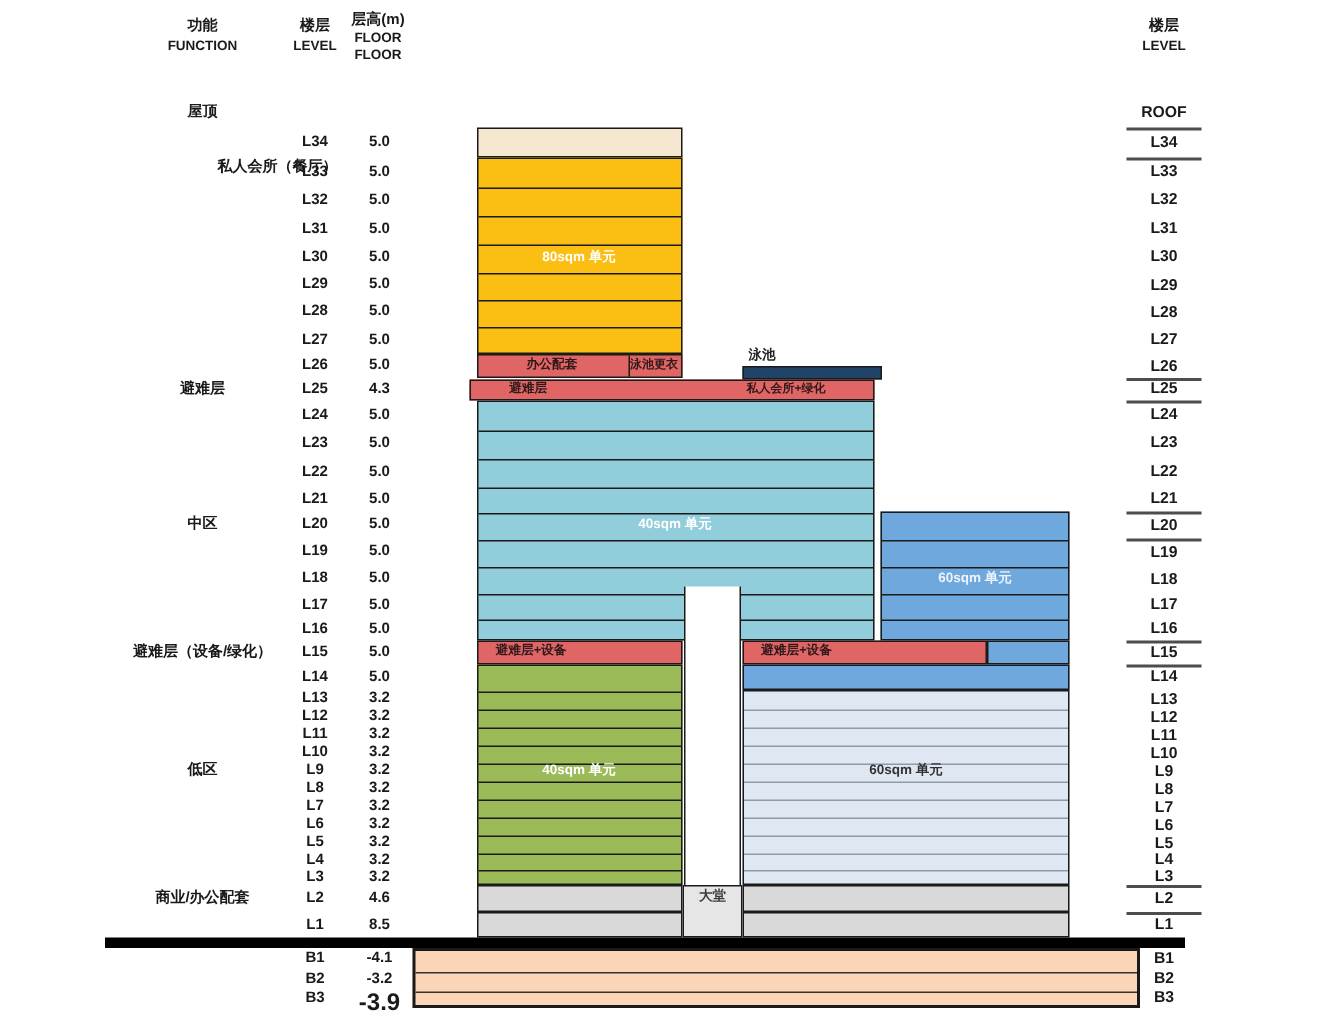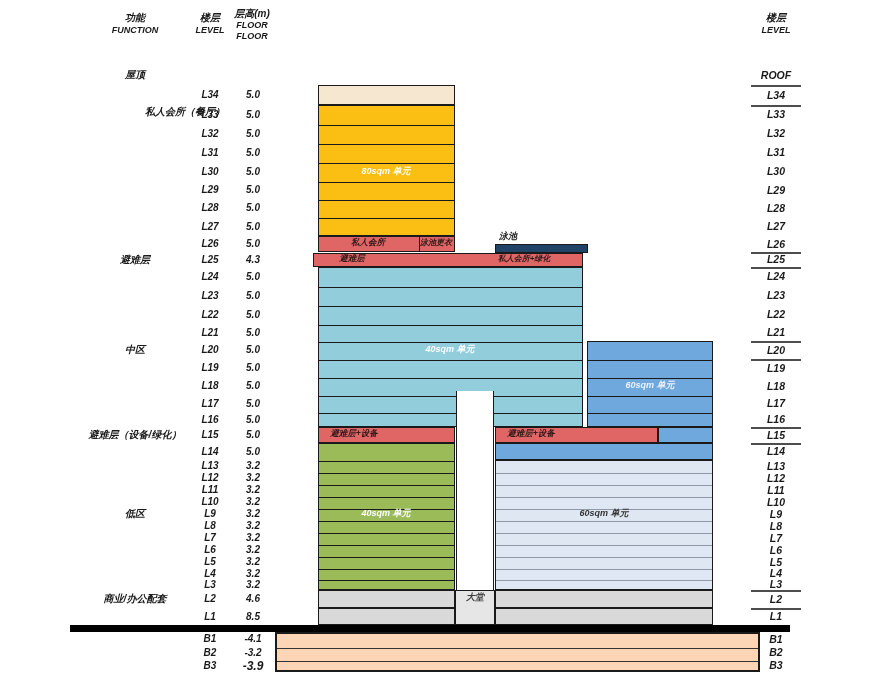--- a/index.html
+++ b/index.html
@@ -1,17 +1,17 @@
 <!DOCTYPE html>
 <html><head>
 <meta charset="utf-8">
 <style>
   html,body{margin:0;padding:0;background:#ffffff;}
   #canvas{position:relative;width:888px;height:677px;background:#ffffff;overflow:hidden;
-          font-family:"Liberation Sans","DejaVu Sans",sans-serif;font-style:italic;}
+          font-family:"Liberation Sans","DejaVu Sans",sans-serif;}
   .abs{position:absolute;box-sizing:border-box;font-weight:bold;font-size:10px;
        text-align:center;color:#1a1a1a;line-height:1.15;white-space:nowrap;}
   .hdr{font-size:10px;}
   .hdr-en{font-size:9px;}
 </style>
 </head>
 <body>
 
 <div id="canvas">
 
@@ -102,21 +102,21 @@
       <div class="abs" style="left: 226px; top: 578.5px; width: 54px; font-size: 10px;">3.2</div>
       <div class="abs" style="left: 180px; top: 593px; width: 60px; font-size: 10px;">L2</div>
       <div class="abs" style="left: 226px; top: 593px; width: 54px; font-size: 10px;">4.6</div>
       <div class="abs" style="left: 180px; top: 610.5px; width: 60px; font-size: 10px;">L1</div>
       <div class="abs" style="left: 226px; top: 610.5px; width: 54px; font-size: 10px;">8.5</div>
       <div class="abs" style="left: 180px; top: 633px; width: 60px; font-size: 10px;">B1</div>
       <div class="abs" style="left: 226px; top: 633px; width: 54px; font-size: 10px;">-4.1</div>
       <div class="abs" style="left: 180px; top: 646.5px; width: 60px; font-size: 10px;">B2</div>
       <div class="abs" style="left: 226px; top: 646.5px; width: 54px; font-size: 10px;">-3.2</div>
       <div class="abs" style="left: 180px; top: 659.5px; width: 60px; font-size: 10px;">B3</div>
-      <div class="abs" style="left: 226px; top: 659.5px; width: 54px; font-size: 12px;">-3.9</div>
+      <div class="abs" style="left: 226px; top: 659.5px; width: 54px; font-size: 16px;">-3.9</div>
       <div class="abs" style="left: 748px; top: 68.5px; width: 56px; font-size: 10.5px;">ROOF</div>
       <div class="abs" style="left: 751px; top: 85px; width: 50px; height: 1.5px; background: rgb(77, 77, 77);"></div>
       <div class="abs" style="left: 748px; top: 88.5px; width: 56px; font-size: 10.5px;">L34</div>
       <div class="abs" style="left: 751px; top: 105px; width: 50px; height: 1.5px; background: rgb(77, 77, 77);"></div>
       <div class="abs" style="left: 748px; top: 108px; width: 56px; font-size: 10.5px;">L33</div>
       <div class="abs" style="left: 748px; top: 127px; width: 56px; font-size: 10.5px;">L32</div>
       <div class="abs" style="left: 748px; top: 146px; width: 56px; font-size: 10.5px;">L31</div>
       <div class="abs" style="left: 748px; top: 165px; width: 56px; font-size: 10.5px;">L30</div>
       <div class="abs" style="left: 748px; top: 183.5px; width: 56px; font-size: 10.5px;">L29</div>
       <div class="abs" style="left: 748px; top: 201.5px; width: 56px; font-size: 10.5px;">L28</div>
@@ -222,21 +222,21 @@
       <div class="abs" style="left: 495px; top: 590px; width: 218px; height: 18px; background: rgb(217, 217, 217); border: 1px solid rgb(26, 26, 26);"></div>
       <div class="abs" style="left: 318px; top: 608px; width: 137px; height: 17px; background: rgb(217, 217, 217); border: 1px solid rgb(26, 26, 26);"></div>
       <div class="abs" style="left: 495px; top: 608px; width: 218px; height: 17px; background: rgb(217, 217, 217); border: 1px solid rgb(26, 26, 26);"></div>
       <div class="abs" style="left: 455px; top: 590px; width: 40px; height: 35px; background: rgb(230, 230, 230); border: 1px solid rgb(26, 26, 26);"></div>
       <div class="abs" style="left: 70px; top: 625px; width: 720px; height: 7px; background: rgb(0, 0, 0);"></div>
       <div class="abs" style="left: 275px; top: 632px; width: 485px; height: 40px; background: rgb(251, 213, 181); border: 2px solid rgb(26, 26, 26);">
         <div style="position: absolute; left: 0px; right: 0px; height: 1px; background: rgb(51, 51, 51); top: 14px;"></div>
         <div style="position: absolute; left: 0px; right: 0px; height: 1px; background: rgb(51, 51, 51); top: 27px;"></div>
       </div>
       <div class="abs" style="left: 326px; top: 166px; width: 120px; color: rgb(255, 255, 255); font-size: 9px;">80sqm 单元</div>
-      <div class="abs" style="left: 308px; top: 238px; width: 120px; color: rgb(49, 25, 26); font-size: 8.5px;">私人会所</div>
+      <div class="abs" style="left: 308px; top: 238px; width: 120px; color: rgb(49, 25, 26); font-size: 8.5px;">办公配套</div>
       <div class="abs" style="left: 376px; top: 238px; width: 120px; color: rgb(49, 25, 26); font-size: 8px;">泳池更衣</div>
       <div class="abs" style="left: 448px; top: 231px; width: 120px; color: rgb(34, 34, 34); font-size: 9px;">泳池</div>
       <div class="abs" style="left: 292px; top: 254px; width: 120px; color: rgb(49, 25, 26); font-size: 8.5px;">避难层</div>
       <div class="abs" style="left: 464px; top: 254px; width: 120px; color: rgb(49, 25, 26); font-size: 8px;">私人会所+绿化</div>
       <div class="abs" style="left: 390px; top: 344px; width: 120px; color: rgb(255, 255, 255); font-size: 9px;">40sqm 单元</div>
       <div class="abs" style="left: 590px; top: 380px; width: 120px; color: rgb(238, 242, 250); font-size: 9px;">60sqm 单元</div>
       <div class="abs" style="left: 294px; top: 429px; width: 120px; color: rgb(49, 25, 26); font-size: 8.5px;">避难层+设备</div>
       <div class="abs" style="left: 471px; top: 429px; width: 120px; color: rgb(49, 25, 26); font-size: 8.5px;">避难层+设备</div>
       <div class="abs" style="left: 326px; top: 508px; width: 120px; color: rgb(255, 255, 255); font-size: 9px;">40sqm 单元</div>
       <div class="abs" style="left: 544px; top: 508px; width: 120px; color: rgb(51, 51, 51); font-size: 9px;">60sqm 单元</div>

